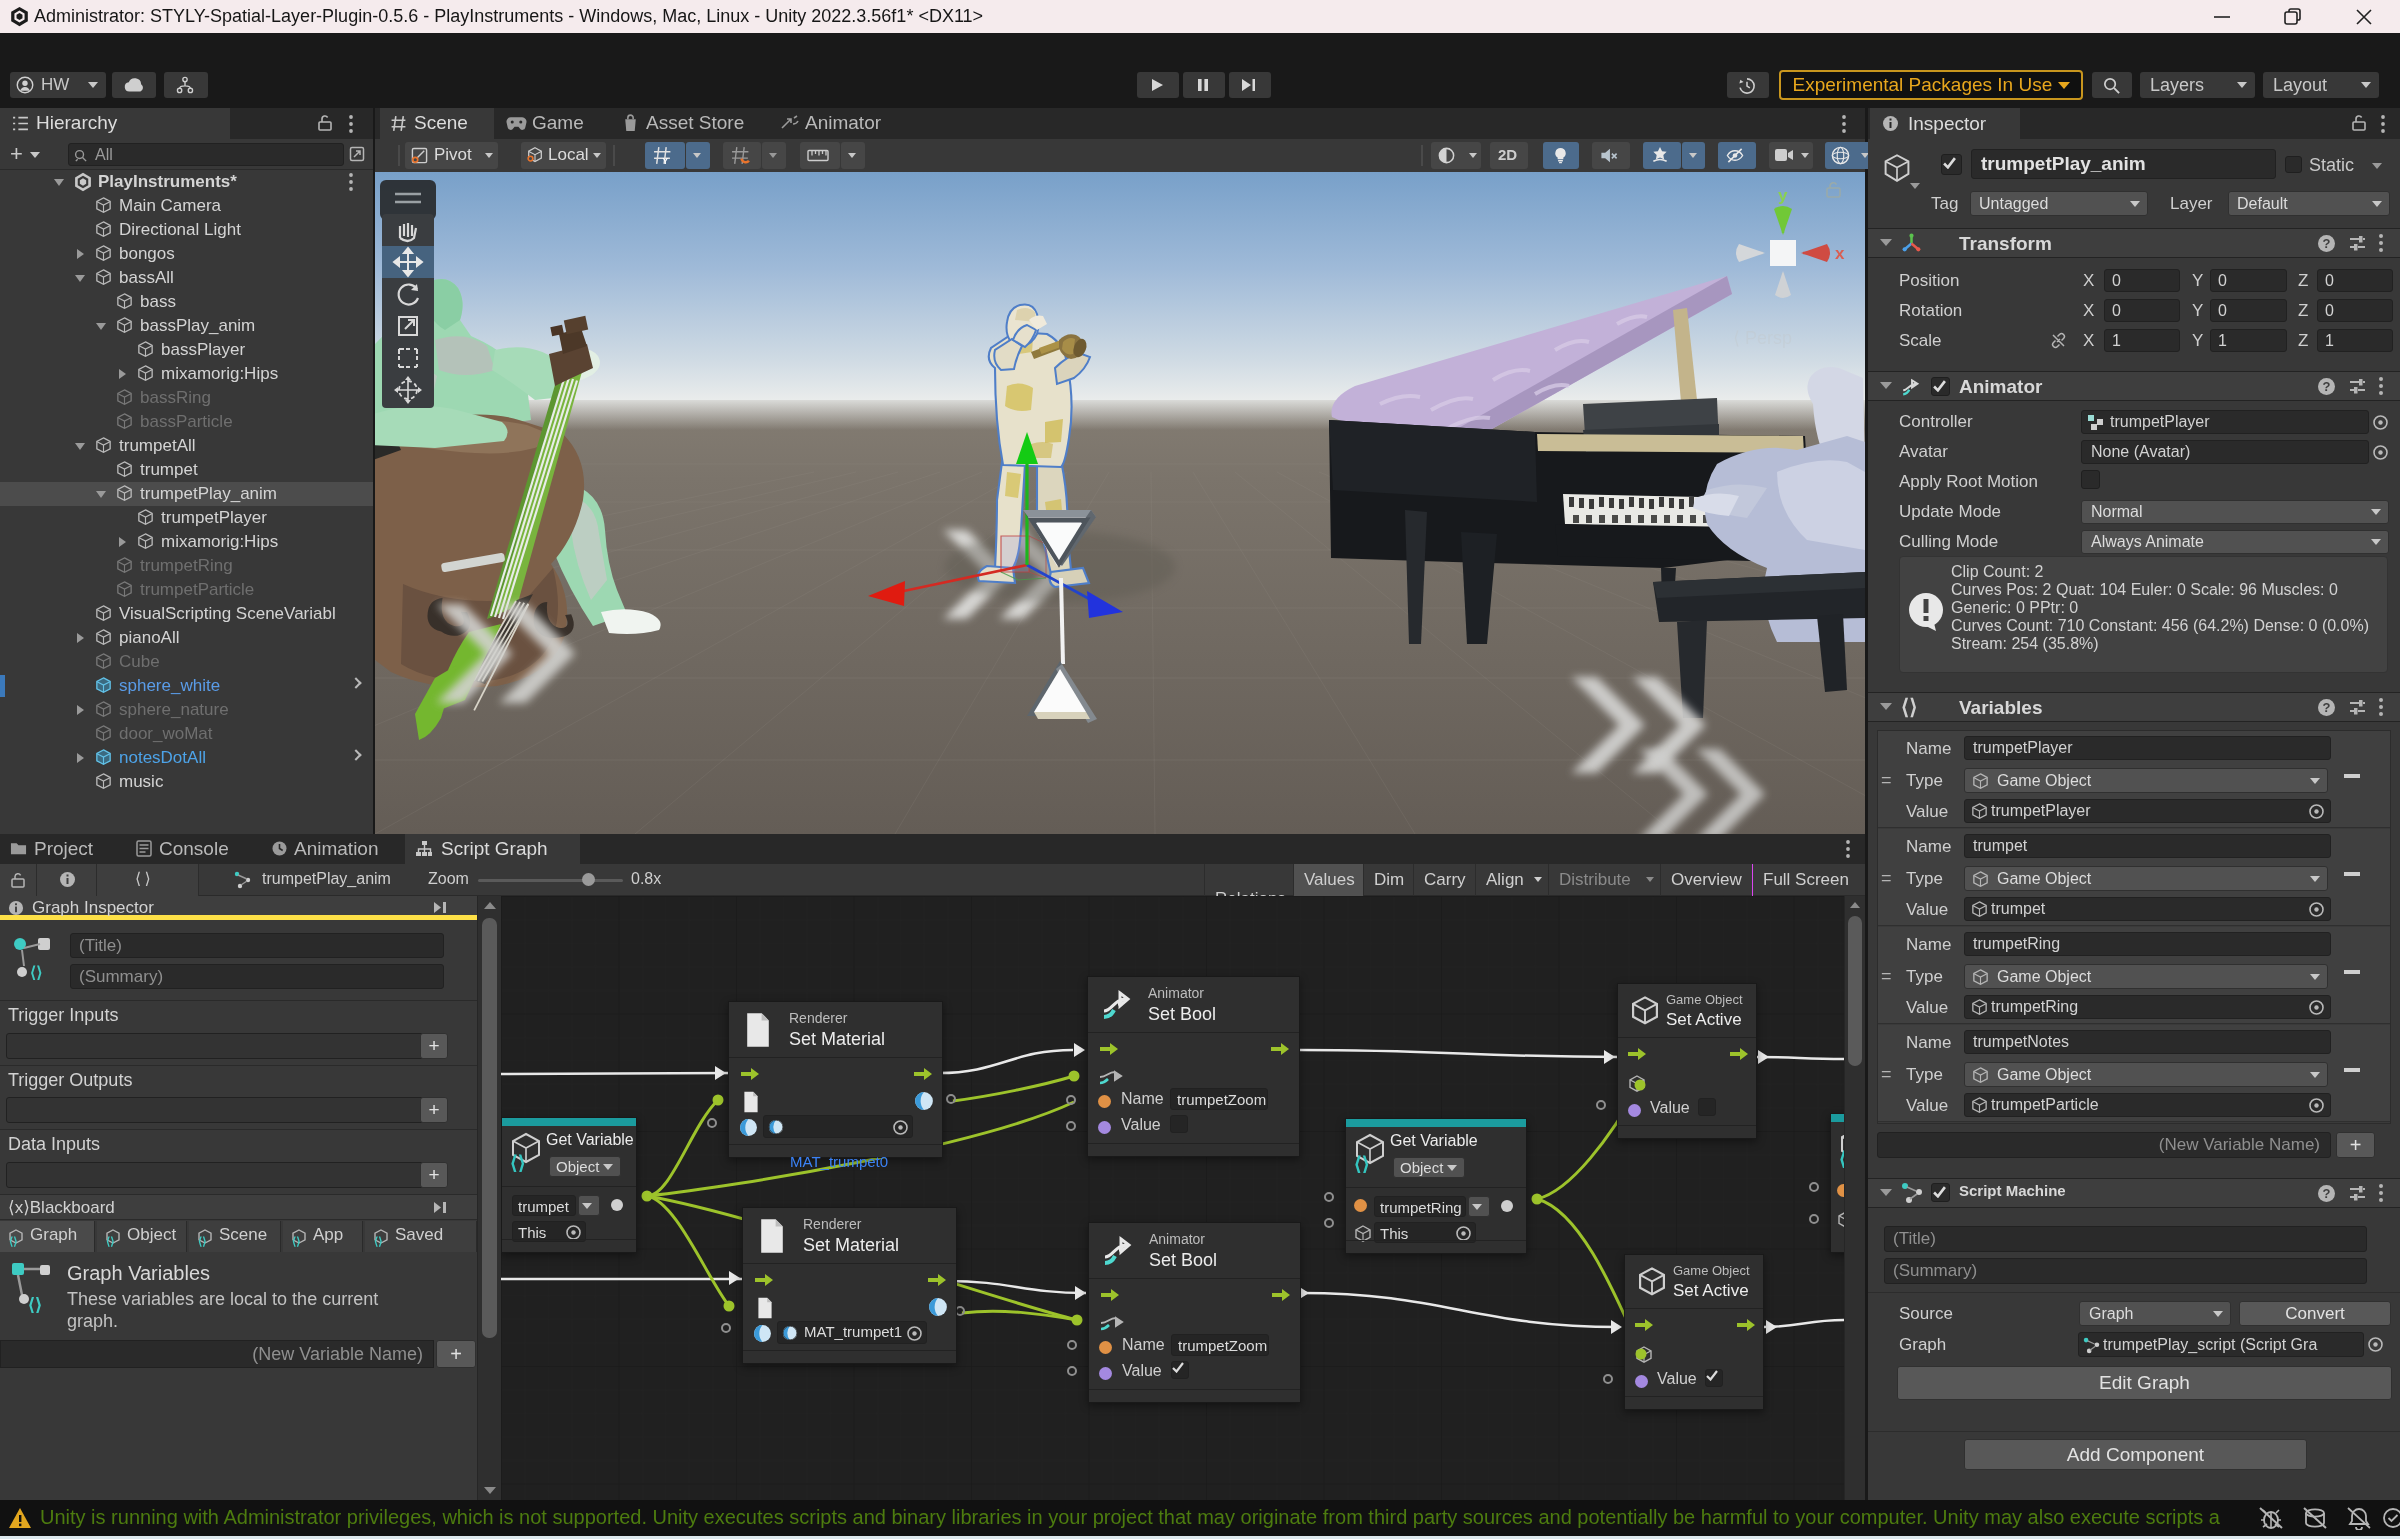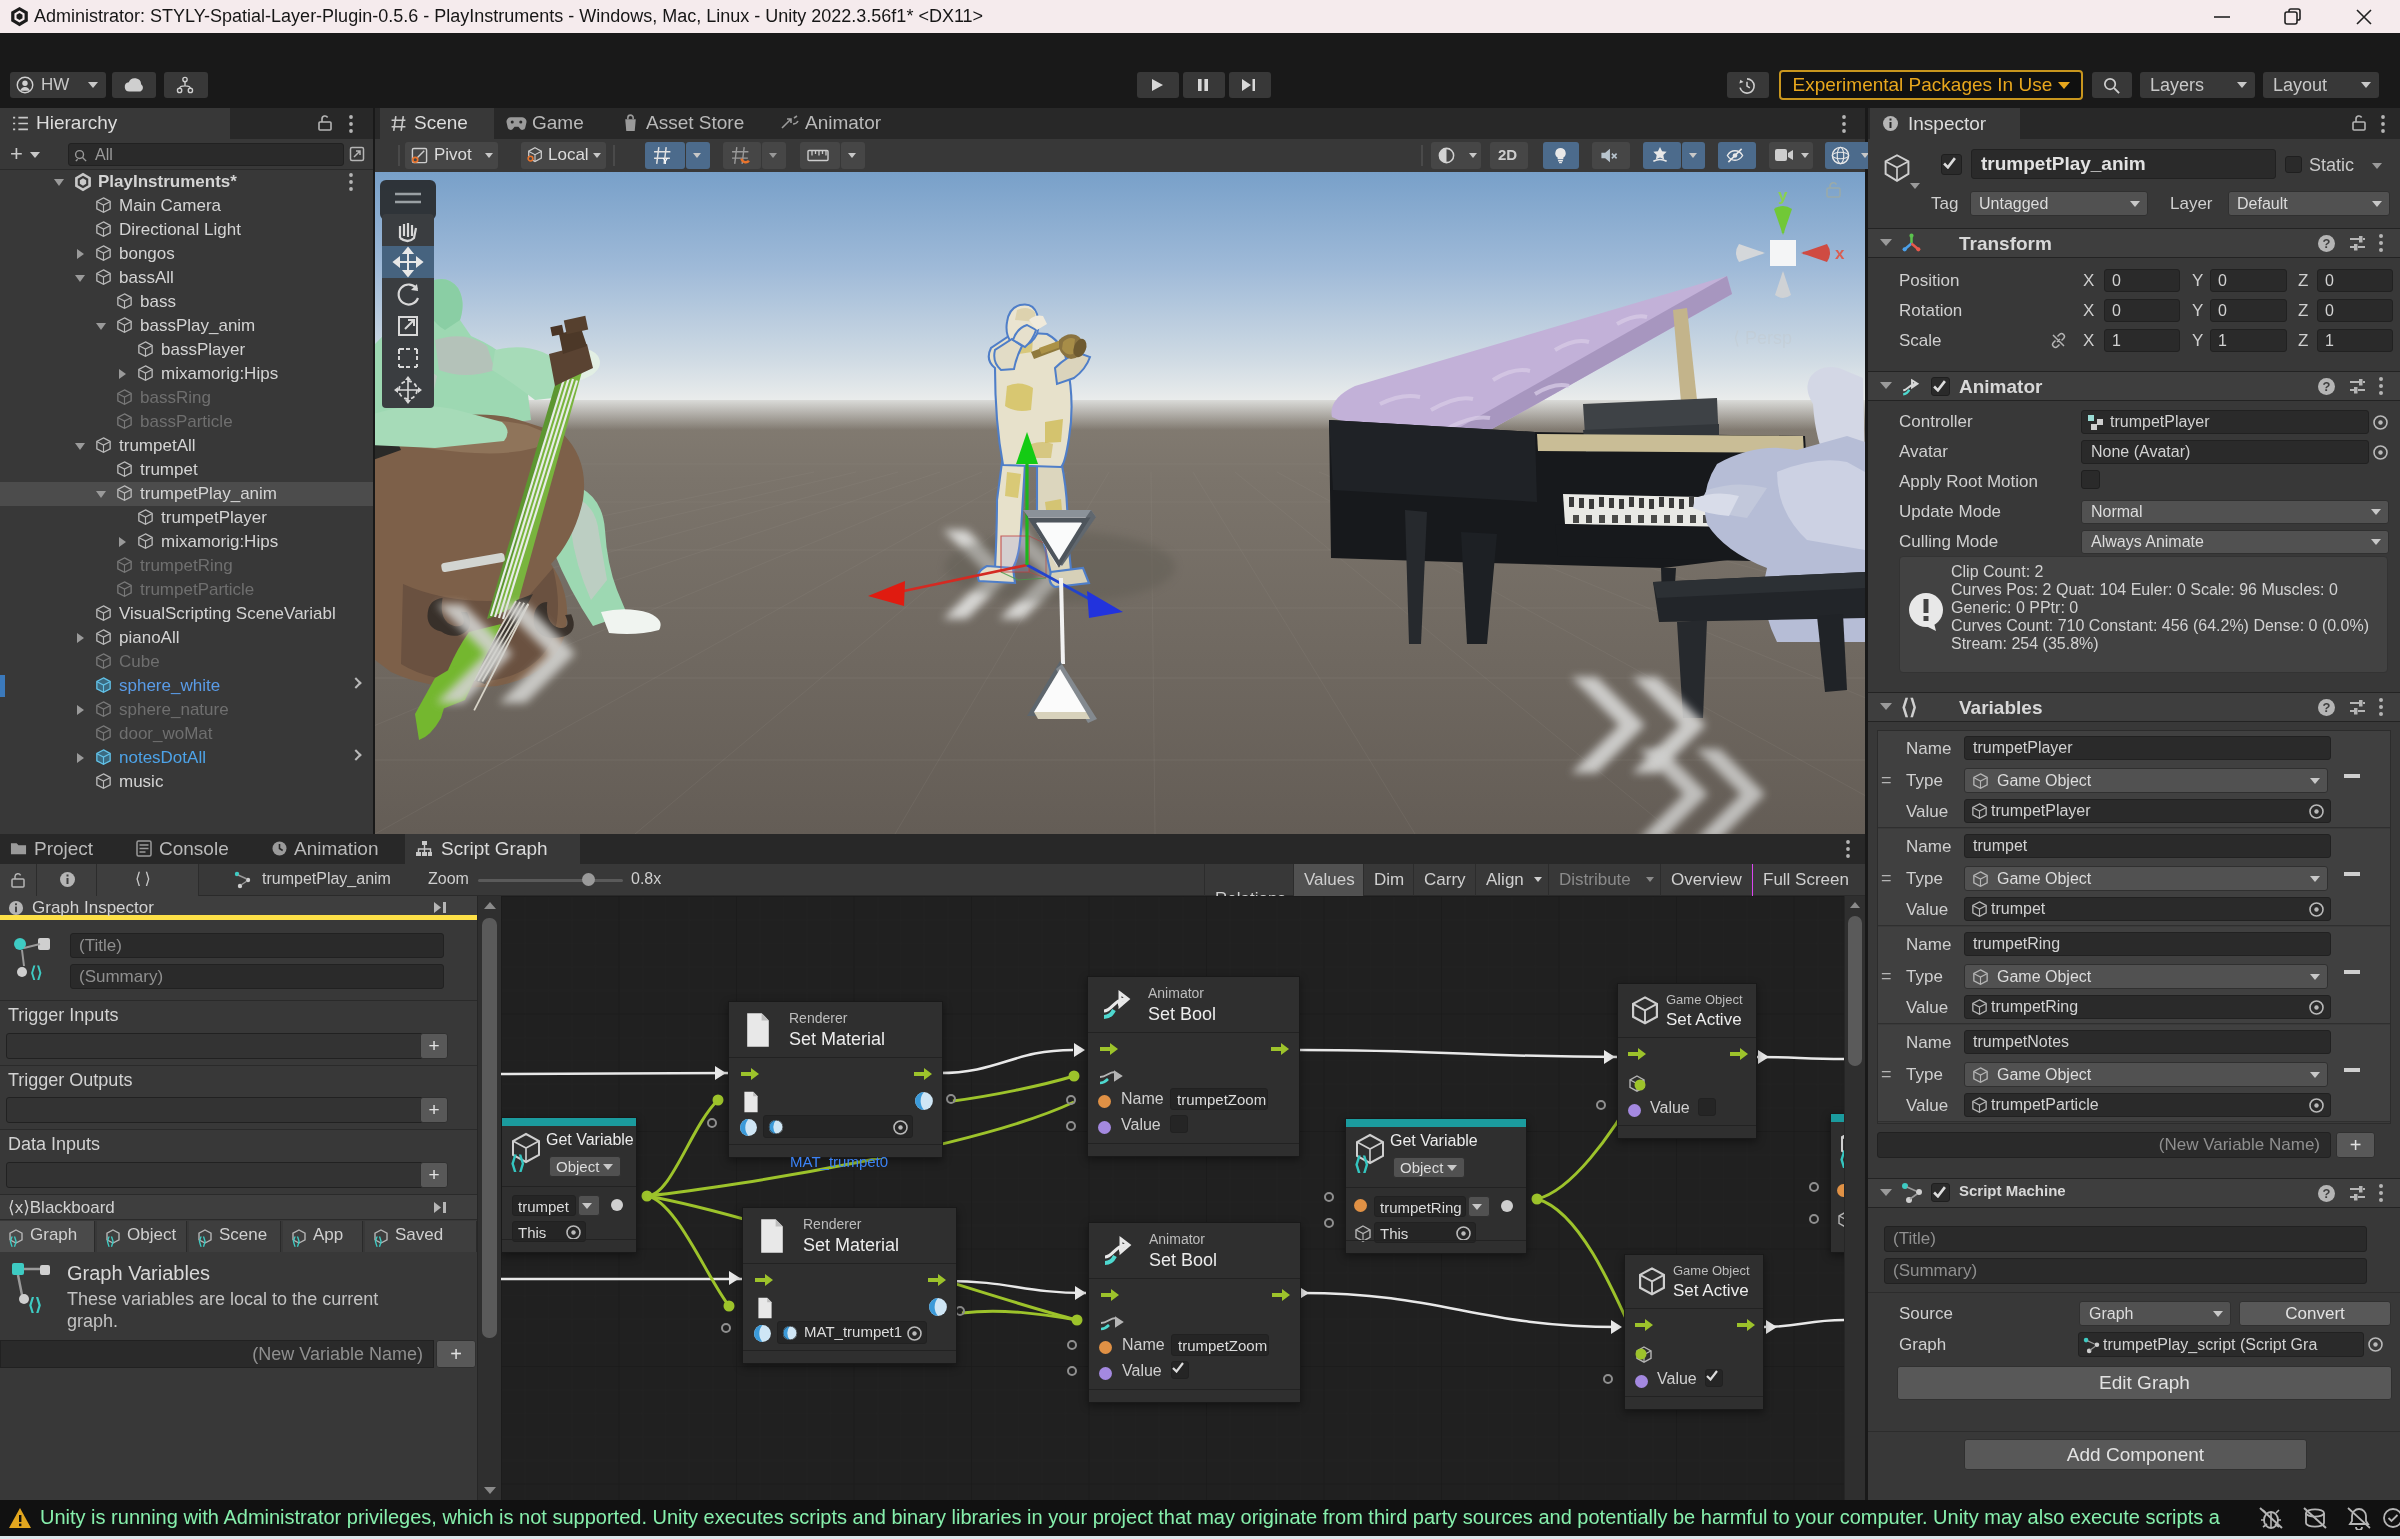--- a/index.html
+++ b/index.html
@@ -1643,21 +1643,21 @@
         <div class="btn" style="left:96px;top:1300px;width:343px;height:31px;font-size:19px;line-height:29px;">Add Component</div>
       </div>
 </div>
 
 <div class="abs" id="status" style="left:0;top:1500px;width:2400px;height:36px;background:#111111;">
  <svg style="position:absolute;left:8px;top:7px" width="24" height="22" viewBox="0 0 24 22">
         <path d="M12 1L23 21H1z" fill="#e3a71f"></path>
         <rect x="11" y="8" width="2.4" height="7" fill="#111"></rect>
         <rect x="11" y="16.6" width="2.4" height="2.6" fill="#111"></rect>
       </svg>
- <span style="position:absolute;left:40px;top:6px;color:#86efac;font-size:20px;white-space:nowrap;">Unity is running with Administrator privileges, which is not supported. Unity executes scripts and binary libraries in your project that may originate from third party sources and potentially be harmful to your computer. Unity may also execute scripts a</span>
+ <span style="position:absolute;left:40px;top:6px;color:#4d7c0f;font-size:20px;white-space:nowrap;">Unity is running with Administrator privileges, which is not supported. Unity executes scripts and binary libraries in your project that may originate from third party sources and potentially be harmful to your computer. Unity may also execute scripts a</span>
  <svg style="position:absolute;left:2258px;top:6px" width="26" height="24" viewBox="0 0 26 24">
         <ellipse cx="13" cy="14" rx="7" ry="8" fill="none" stroke="#b5b5b5" stroke-width="1.8"></ellipse>
         <path d="M8 7l-3-3M18 7l3-3M3 14h4M19 14h4M5 21l4-3M21 21l-4-3M13 6v16" stroke="#b5b5b5" stroke-width="1.6"></path>
         <path d="M2 2l22 20" stroke="#b5b5b5" stroke-width="2"></path>
       </svg>
 <svg style="position:absolute;left:2302px;top:6px" width="26" height="24" viewBox="0 0 26 24">
         <ellipse cx="13" cy="7" rx="9" ry="3.6" fill="none" stroke="#b5b5b5" stroke-width="1.8"></ellipse>
         <path d="M4 7v10c0 2 4 3.6 9 3.6s9-1.6 9-3.6V7" fill="none" stroke="#b5b5b5" stroke-width="1.8"></path>
         <path d="M2 2l22 20" stroke="#b5b5b5" stroke-width="2"></path>
       </svg>

